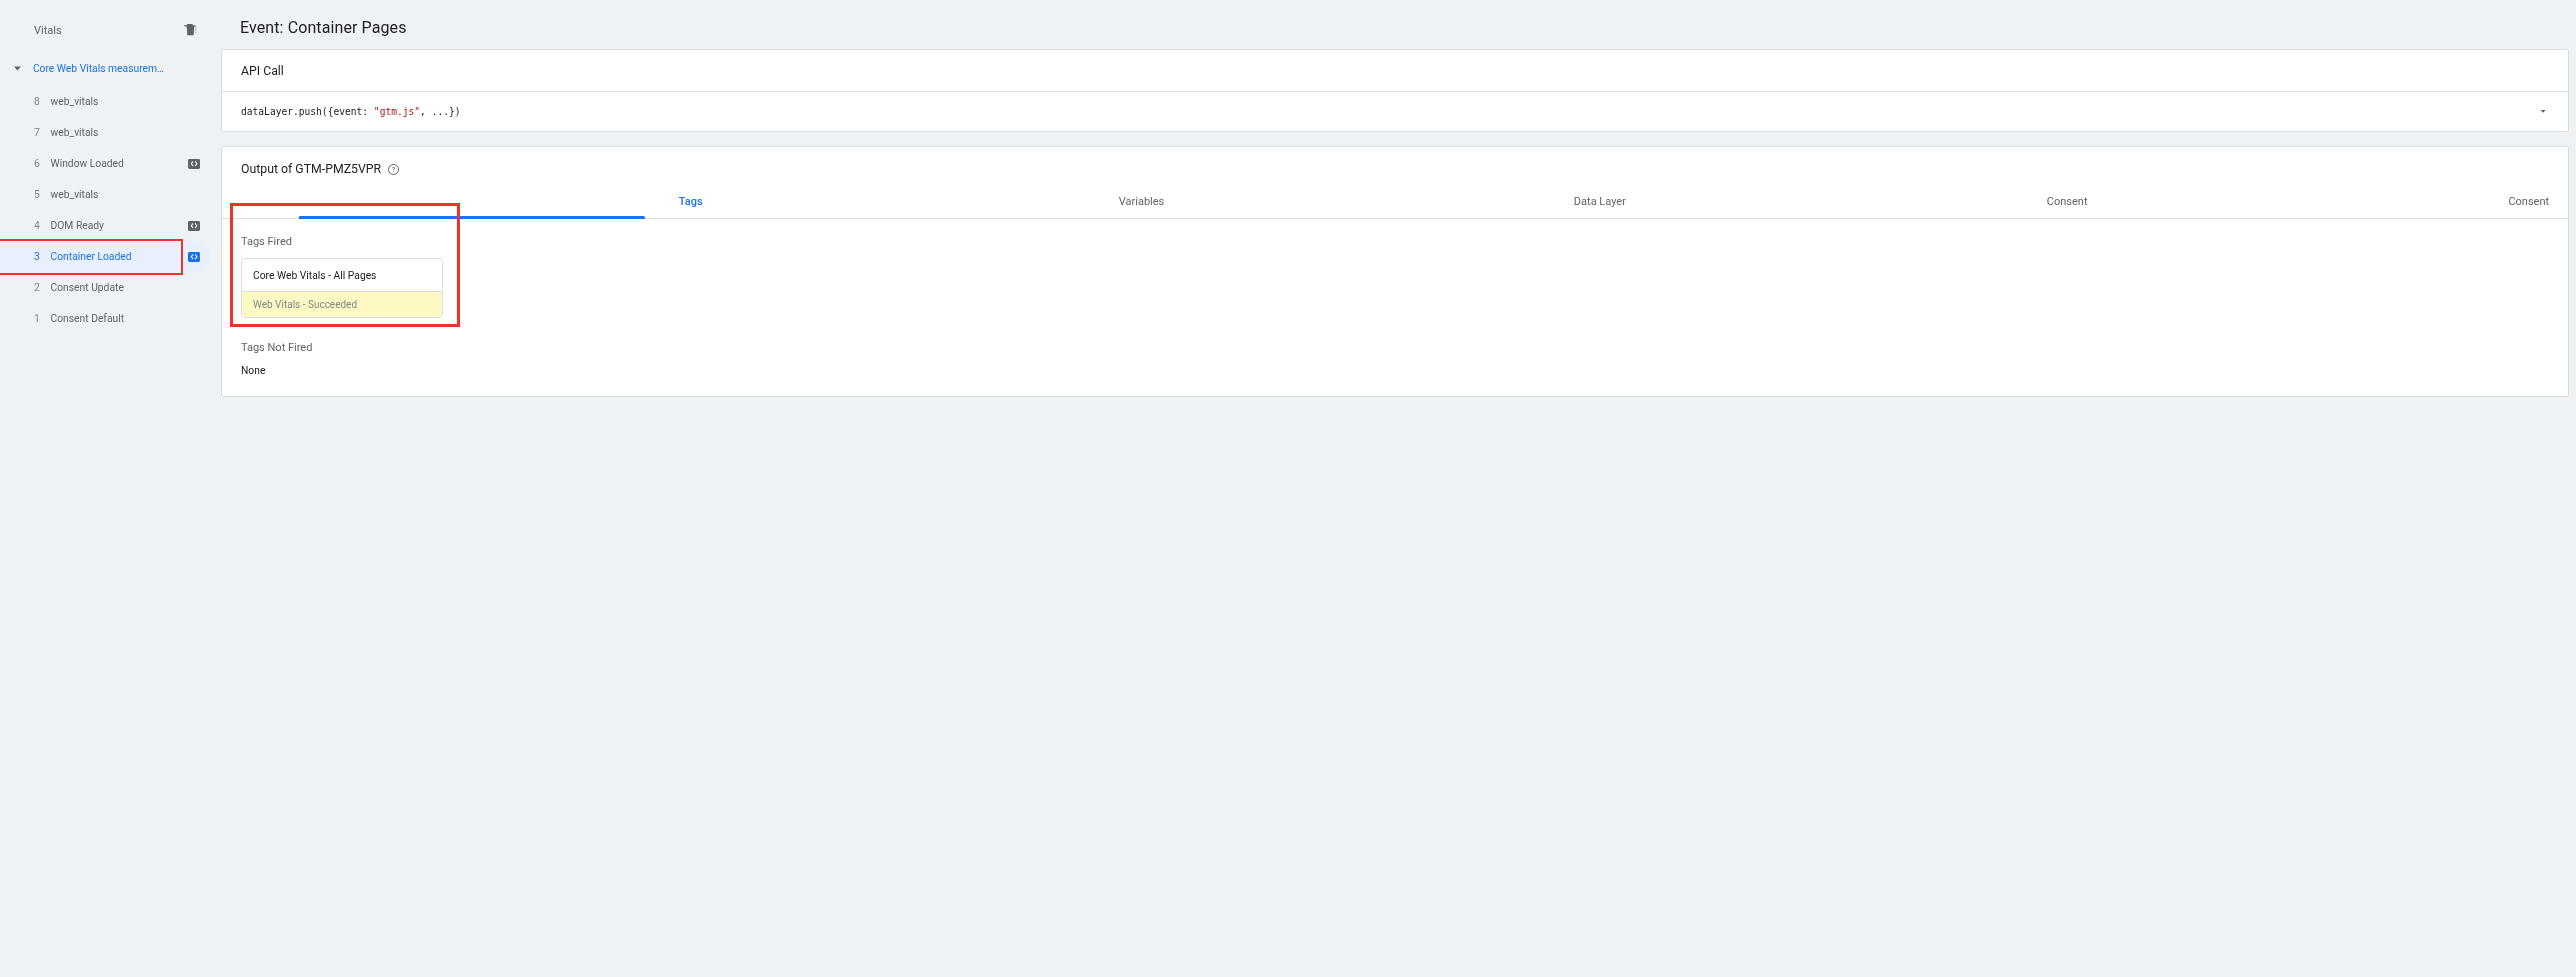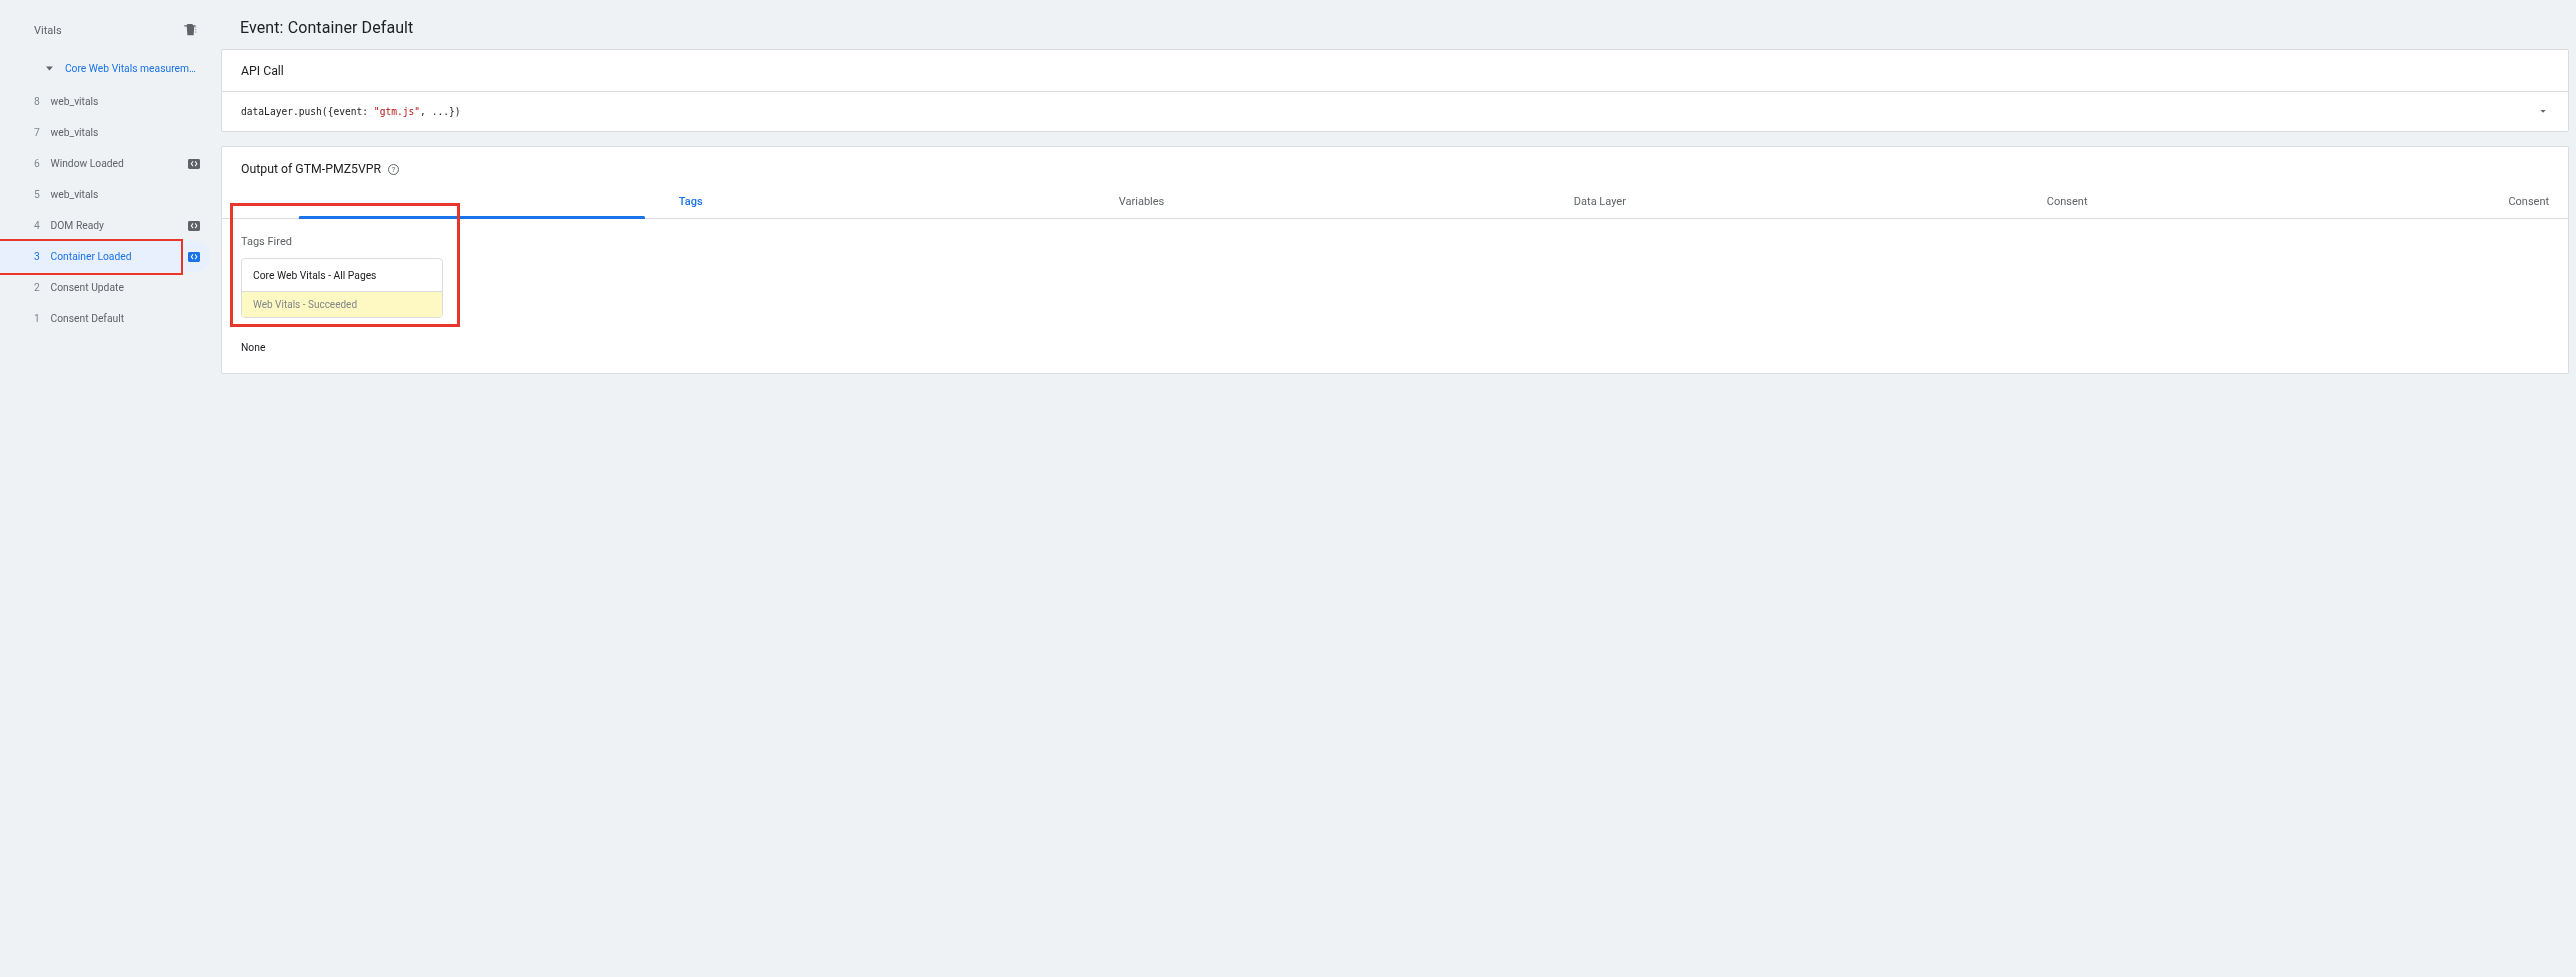--- a/index.html
+++ b/index.html
@@ -30,21 +30,20 @@
     font-size: 11px;
     color: #5f6368;
   }
   .delete-icon svg { width: 15px; height: 15px; fill: #5f6368; }
 
   .tree-root {
     display: flex;
     align-items: center;
     padding: 6.9px 8.2px 6.9px 12.3px;
     cursor: pointer;
-    margin-left: 32px;
   }
   .tree-root .arrow { width: 11px; text-align: center; margin-right: 9.6px; }
   .tree-root .arrow svg { width: 6.9px; height: 6.9px; fill: #5f6368; }
   .tree-root .label {
     color: #1a73e8;
     font-size: 10.3px;
     white-space: nowrap;
     overflow: hidden;
     text-overflow: ellipsis;
     flex: 1;
@@ -299,21 +298,21 @@
         <span class="label">Consent Update</span>
       </li>
       <li class="event-item">
         <span class="num">1</span>
         <span class="label">Consent Default</span>
       </li>
     </ul>
 </aside>
 
 <main class="main">
-  <h1 class="page-title">Event: Container Default</h1>
+  <h1 class="page-title">Event: Container Pages</h1>
 
   <section class="card">
     <div class="api-header">API Call</div>
     <div class="api-body">
       <span class="code"><span>dataLayer.push({event: </span><span class="str">"gtm.js"</span><span>, ...})</span></span>
       <span class="chevron">
         <svg viewBox="0 0 24 24">
             <path d="M7 10l5 5 5-5z"></path>
           </svg>
       </span>
@@ -340,18 +339,19 @@
         <div>
             <div class="tag-card">
               <div class="tag-title">Core Web Vitals - All Pages</div>
               <div class="tag-status">Web Vitals - Succeeded</div>
             </div>
           </div>
         <div class="highlight-box2"></div>
       </div>
 
       <div class="not-fired">
+        <div class="section-label">Tags Not Fired</div>
         <div class="none">None</div>
       </div>
     </div>
   </section>
 </main>
 
 
 </body></html>

